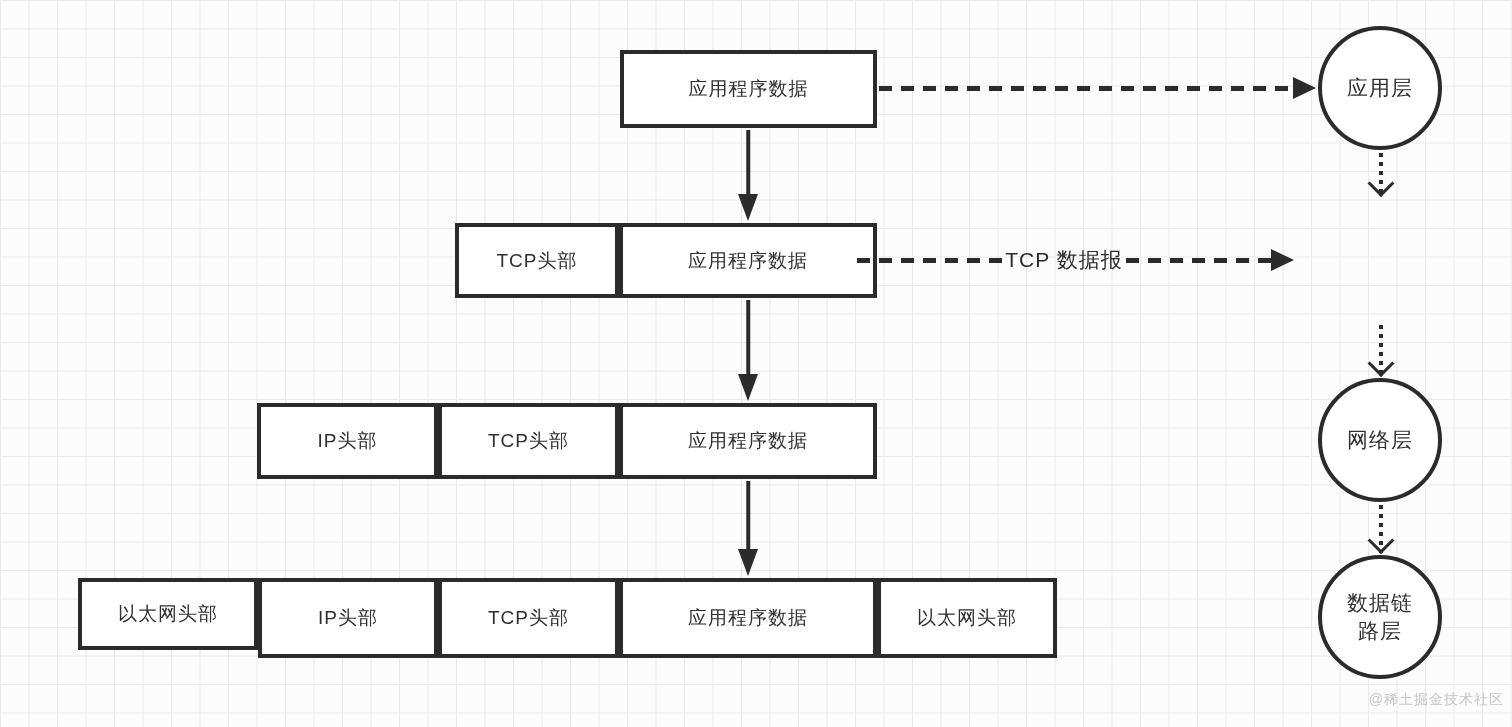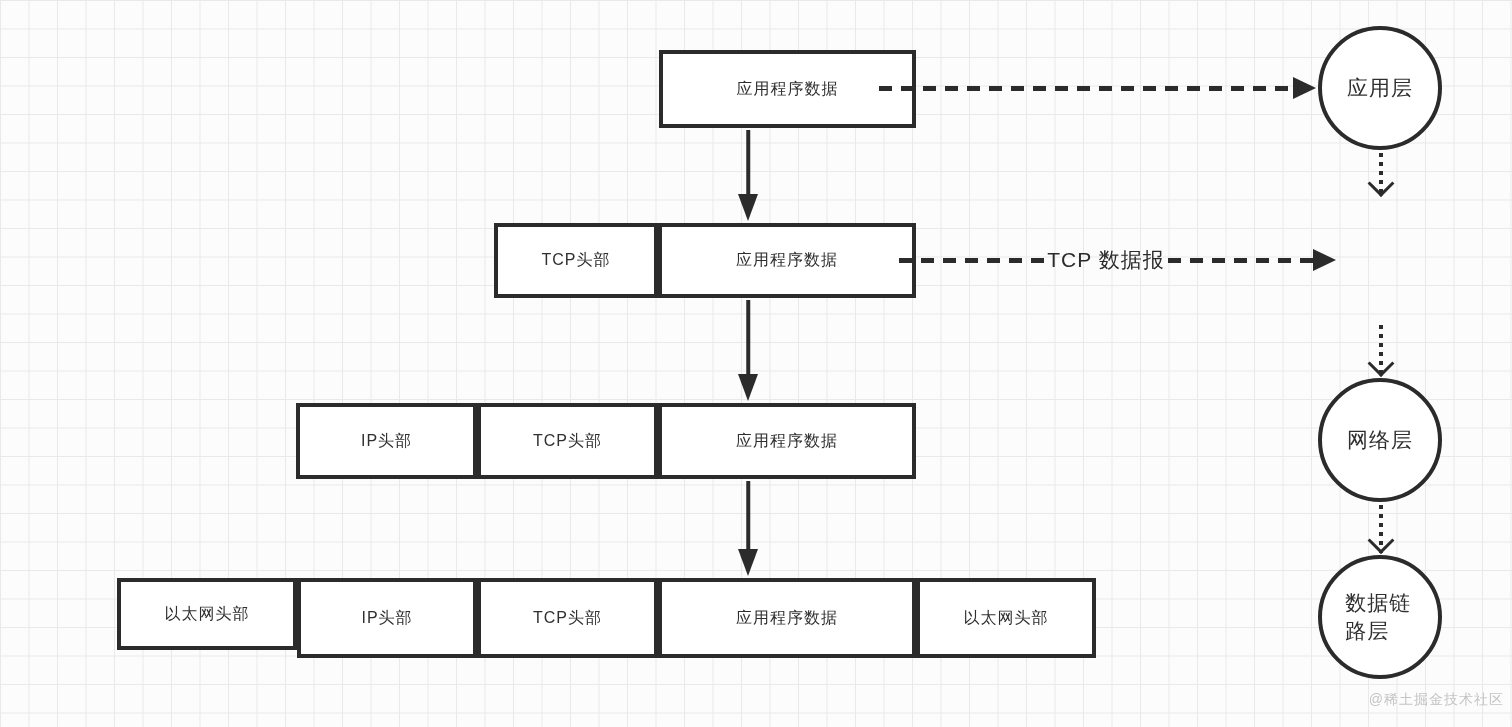--- a/index.html
+++ b/index.html
@@ -20,40 +20,39 @@
   }
   
   .box {
     position: absolute;
     box-sizing: border-box;
     border: 4px solid #2b2b2b;
     background: #ffffff;
     display: flex;
     align-items: center;
     justify-content: center;
-    font-size: 16px;
+    font-size: 19px;
     letter-spacing: 1px;
     white-space: nowrap;
-    margin-left: 39px;
   }
   
   .circle {
     position: absolute;
     width: 124px;
     height: 124px;
     box-sizing: border-box;
     border: 4px solid #2b2b2b;
     border-radius: 50%;
     background: #ffffff;
     display: flex;
     align-items: center;
     justify-content: center;
     font-size: 21px;
     letter-spacing: 1px;
-    text-align: left;
+    text-align: center;
   }
   .circle .lbl { line-height: 1.35; }
   .circle .lbl.wrap { width: 3.3em; white-space: normal; word-break: break-all; }
   
   .varrow { position: absolute; width: 22px; }
   .varrow .shaft {
     position: absolute; left: 50%; transform: translateX(-50%);
     top: 0; bottom: 22px; width: 3.5px; background: #2b2b2b;
   }
   .varrow .vhead {
@@ -139,21 +138,21 @@
   <div class="varrow" style="left:737px; top:481px; height:95px">
     <div class="shaft"></div>
     <div class="vhead"></div>
   </div>
 
   <div class="harrow" style="left:879px; top:75px; width:437px">
     <div class="dash"></div>
     <div class="ahead"></div>
   </div>
 
-  <div class="harrow" style="left:899px; top:247px; width:437px">
+  <div class="harrow" style="left:857px; top:247px; width:437px">
     <div class="dash"></div>
     <div class="edge-label">TCP 数据报</div>
     <div class="dash"></div>
     <div class="ahead"></div>
   </div>
 
 
 
   <div class="circle" style="left:1318px; top:26px">
     <span class="lbl">应用层</span>

